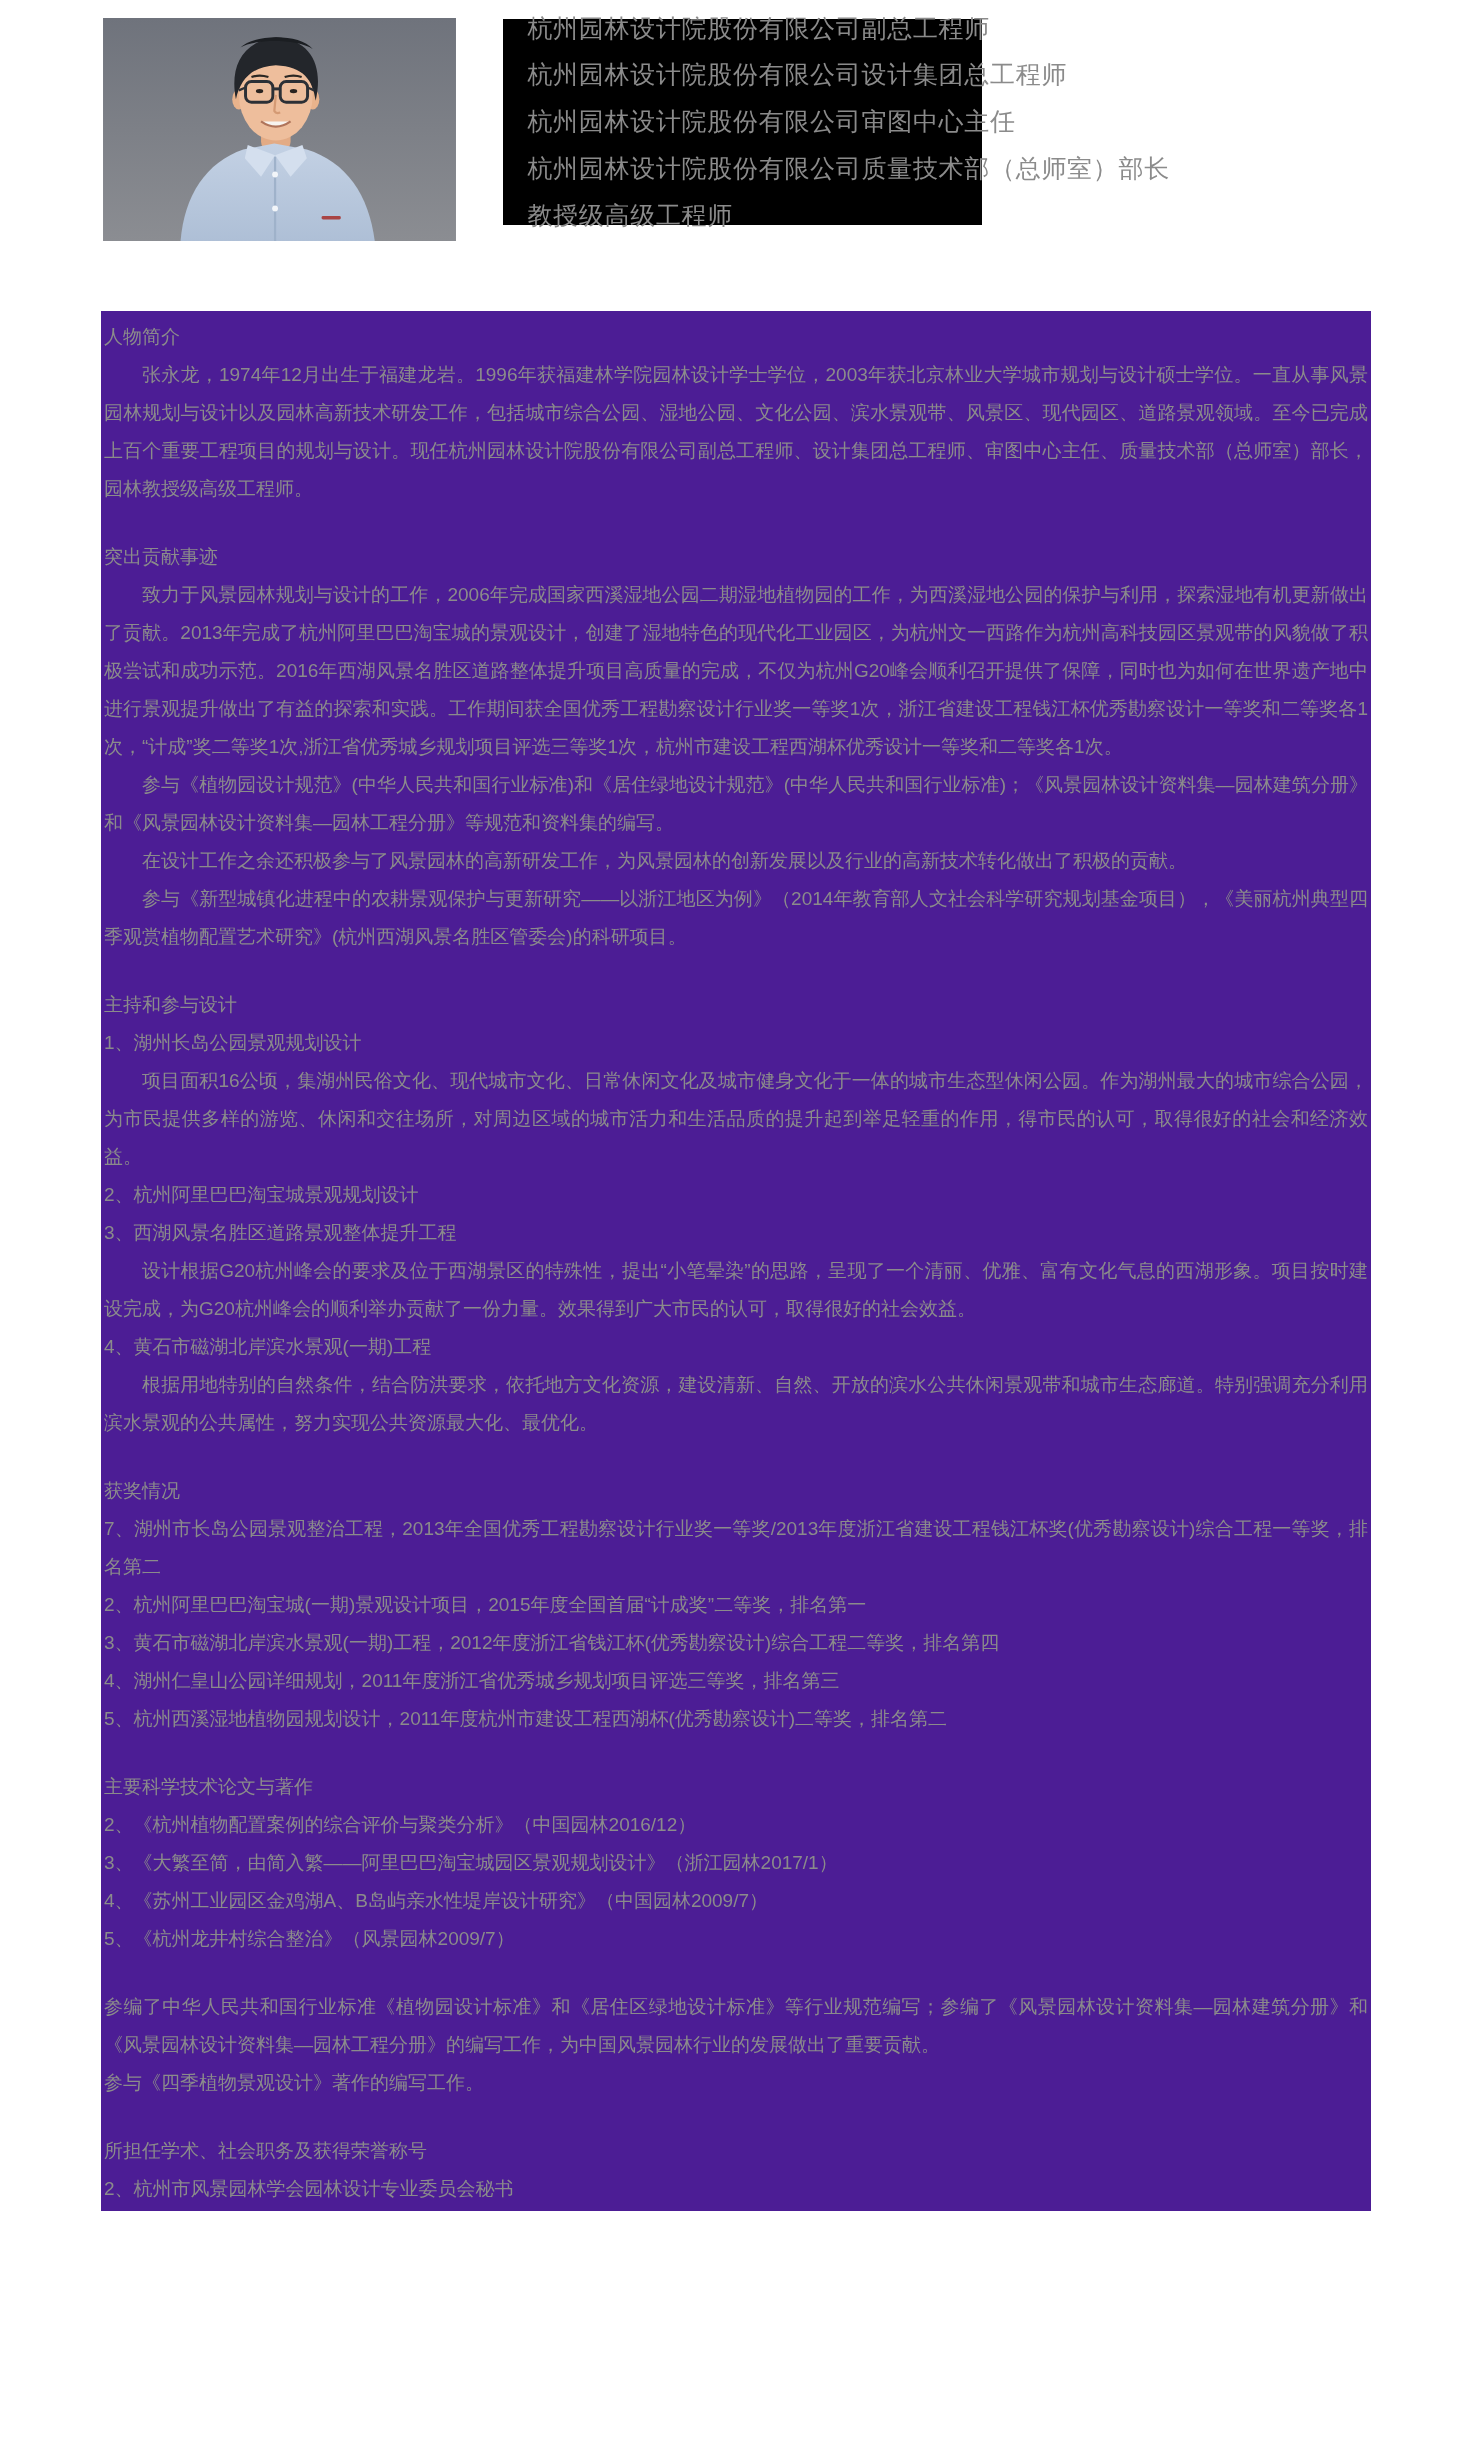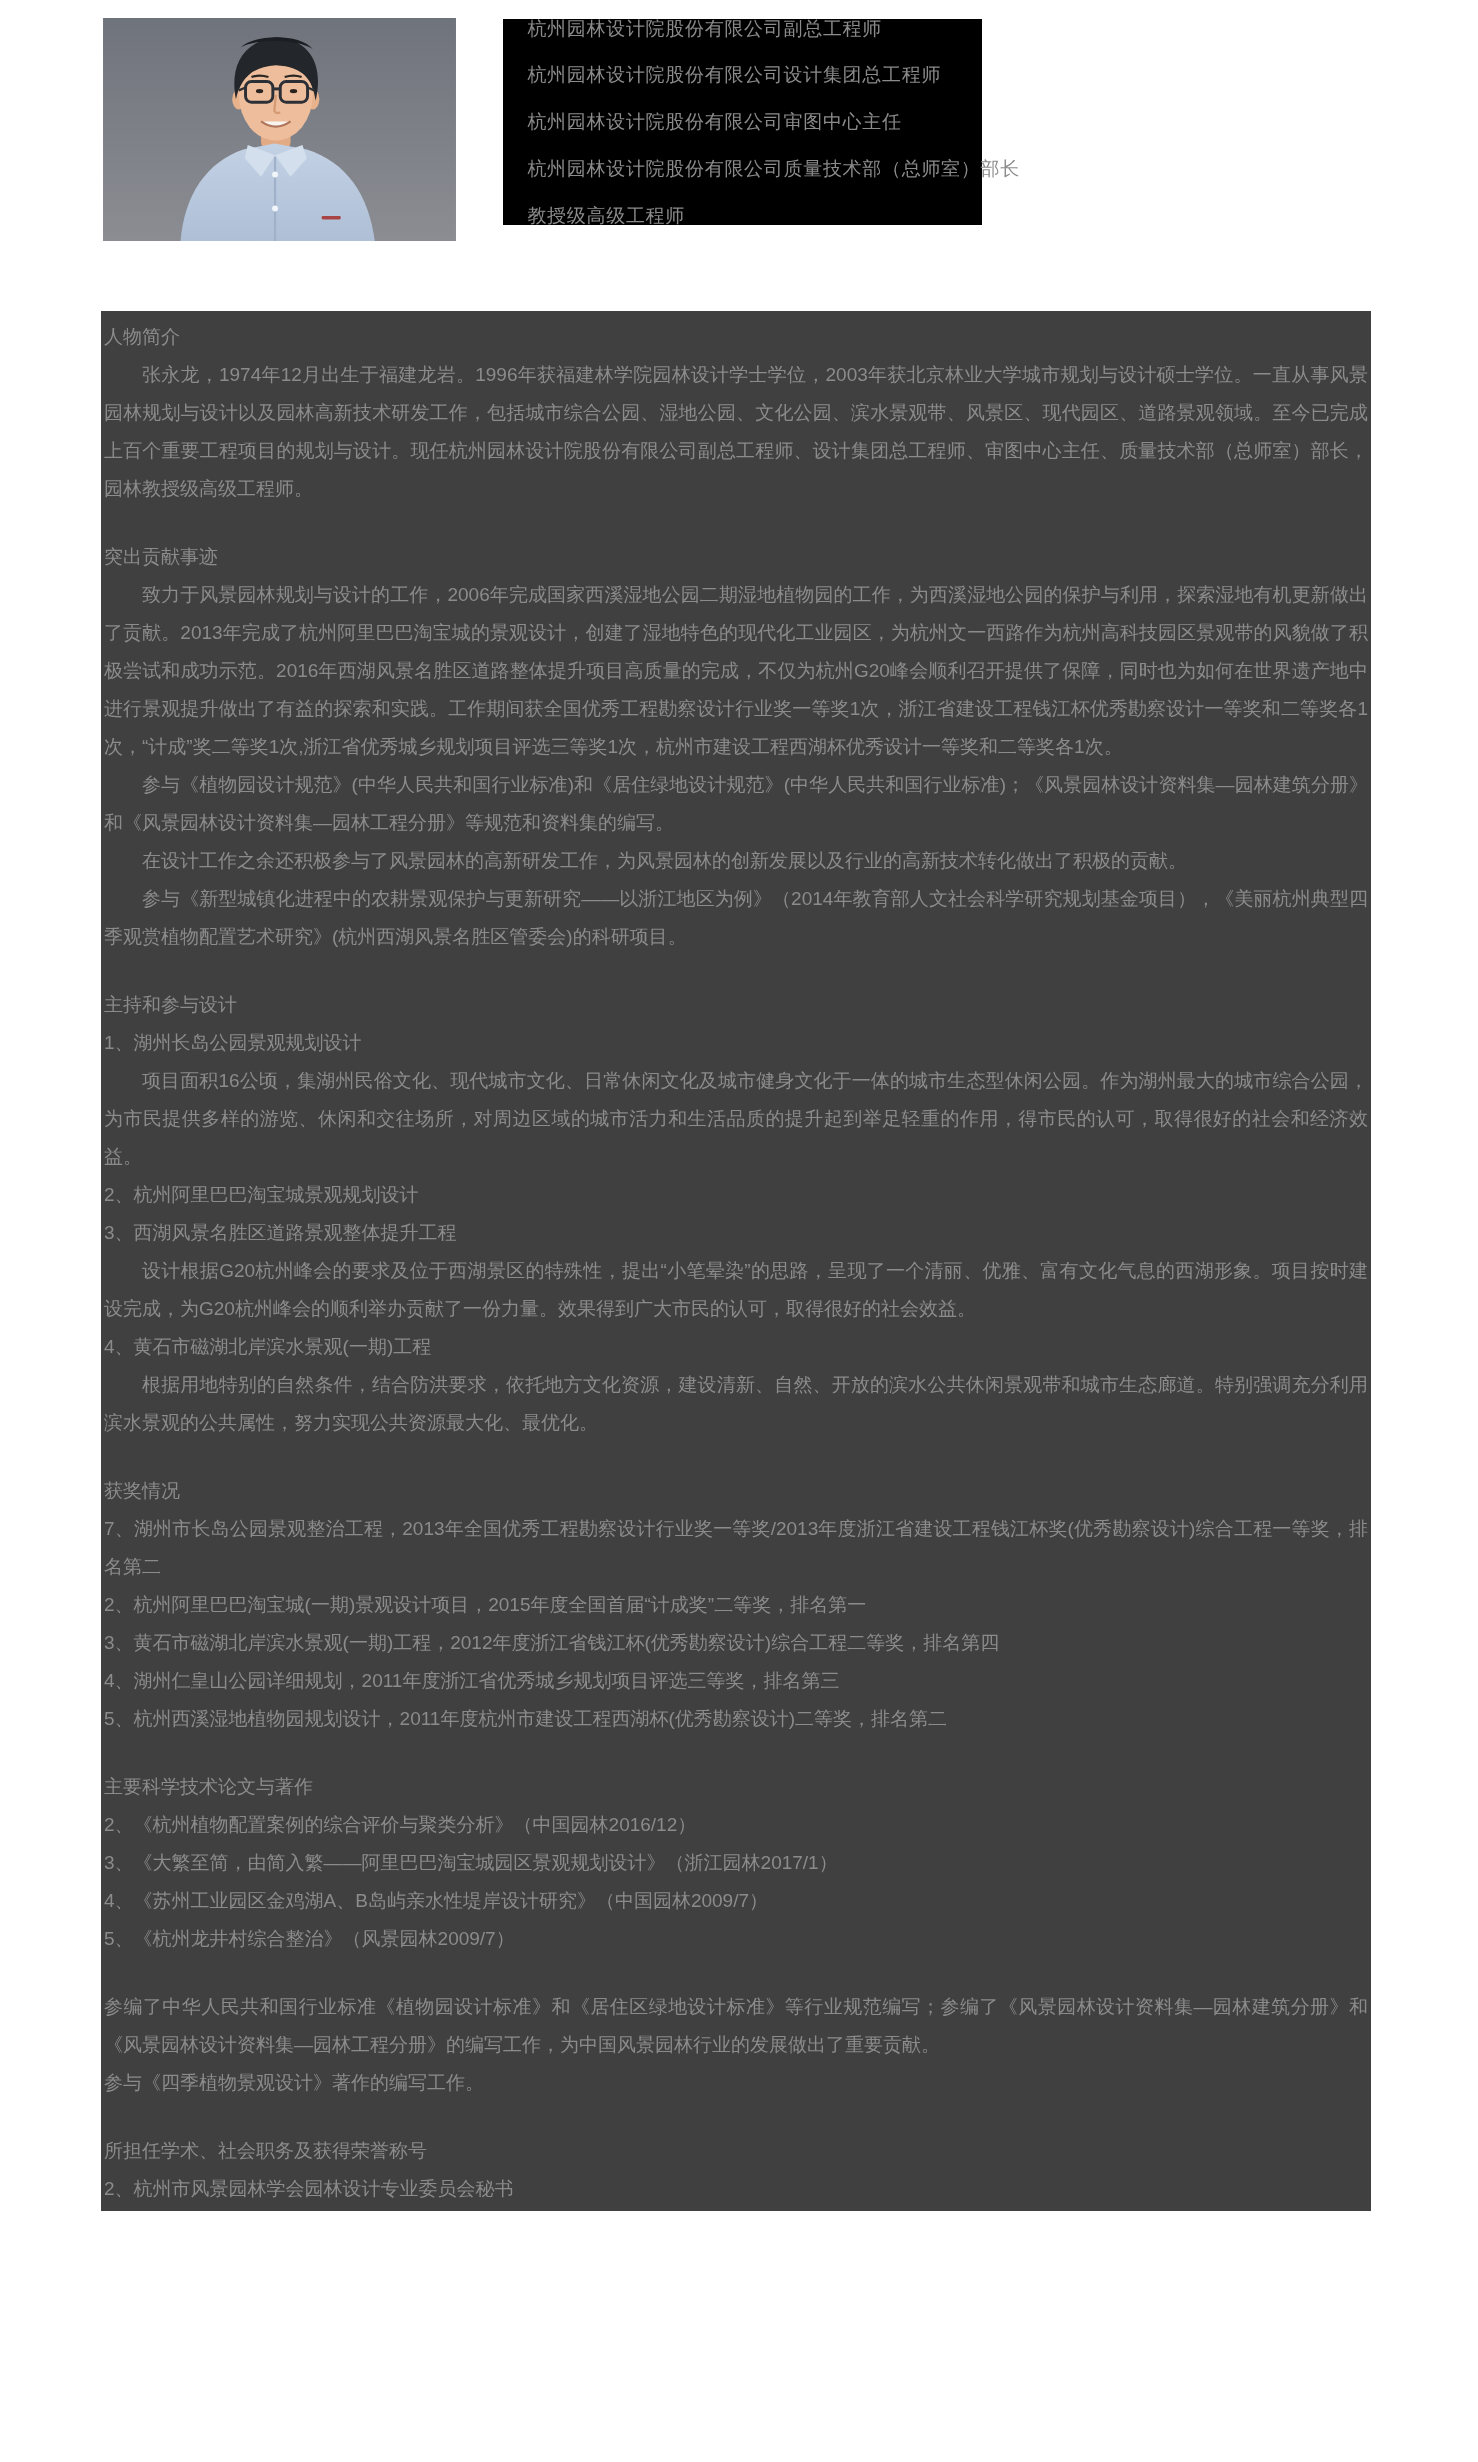--- a/index.html
+++ b/index.html
@@ -10,26 +10,26 @@
   .photo{
     position:absolute;left:103px;top:18px;width:353px;height:223px;overflow:hidden;
   }
   .title-box{
     position:absolute;left:503px;top:18.5px;width:479px;height:206px;
     background:#000000;box-sizing:border-box;padding-left:24.4px;
     display:flex;flex-direction:column;justify-content:space-between;
     overflow:visible;
   }
   .title-line{
-    color:#8b8b8b;font-size:19px;line-height:19px;height:19px;
+    color:#8b8b8b;font-size:25px;line-height:19px;height:19px;
     white-space:nowrap;letter-spacing:0.7px;
   }
   .main-box{
     position:absolute;left:101px;top:311px;width:1270px;
-    background:#404040;box-sizing:border-box;padding:7.4px 3px 3px 3px;
+    background:#4c1d95;box-sizing:border-box;padding:7.4px 3px 3px 3px;
     color:#8b8b8b;font-size:19px;line-height:38px;text-align:justify;
   }
   .main-box section{margin:0;}
   .main-box section + section{margin-top:30px;}
   .main-box h2{
     font-size:19px;line-height:38px;font-weight:normal;margin:0;color:#8b8b8b;
     text-align:left;
   }
   .main-box p{margin:0;}
   .para{text-indent:2em;}

